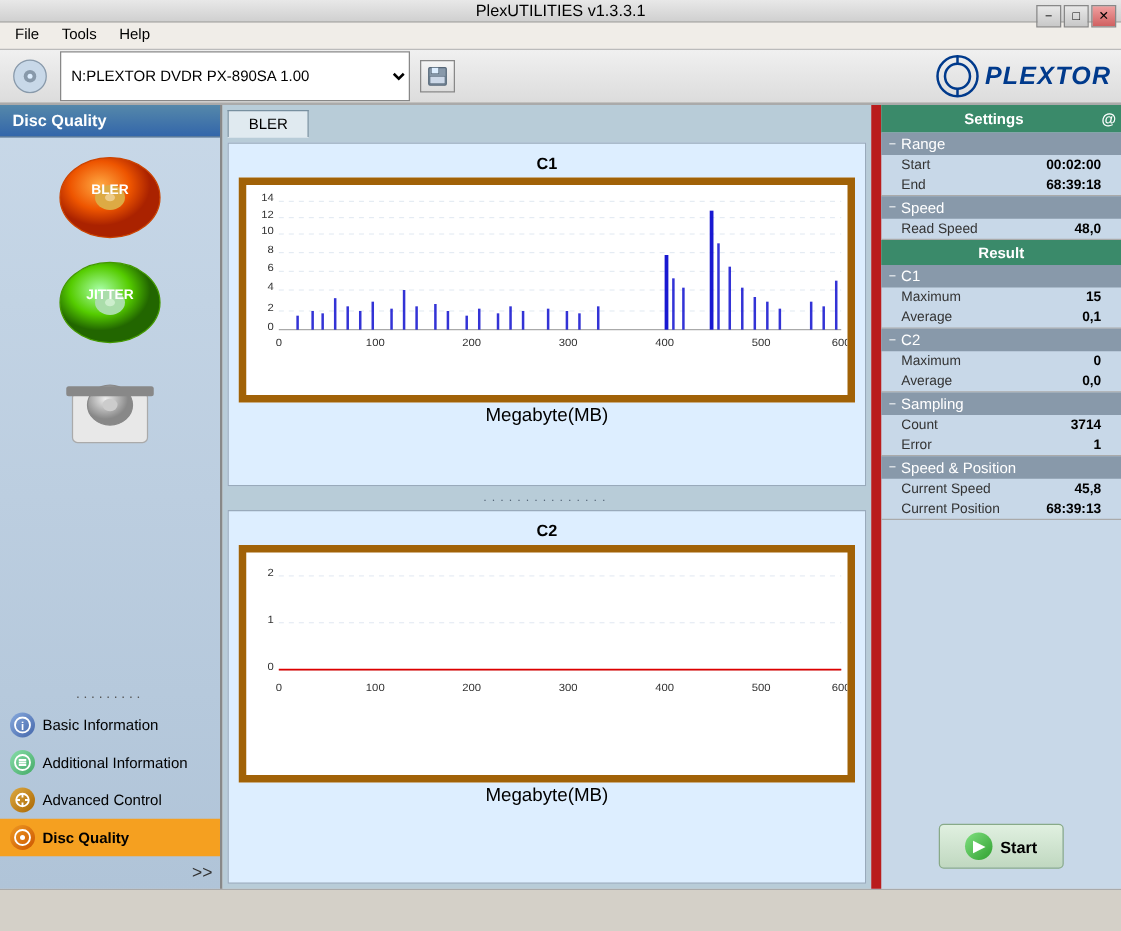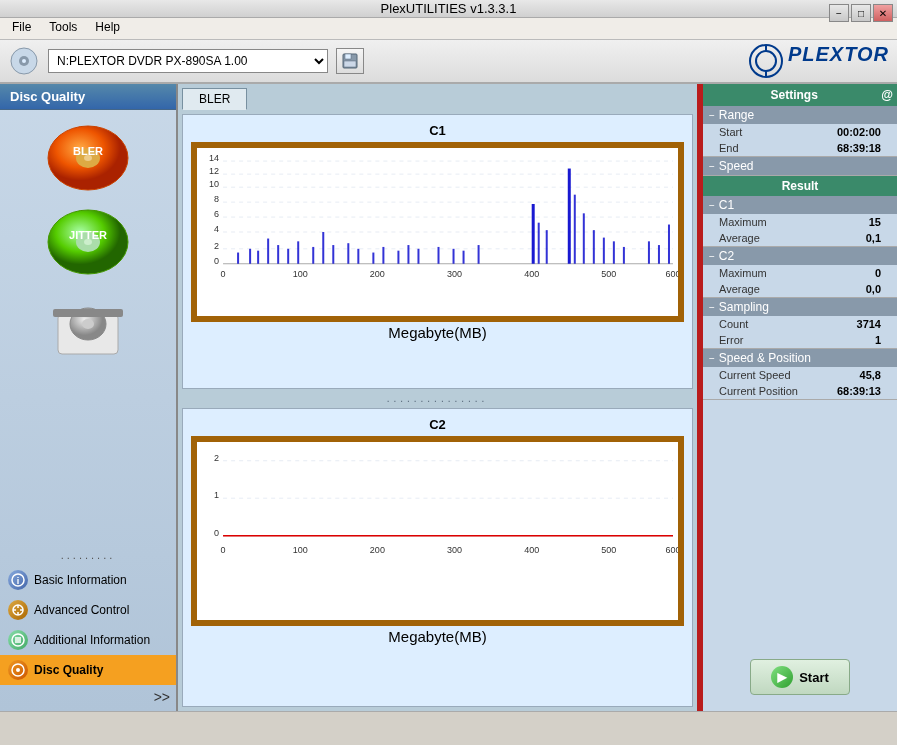--- a/index.html
+++ b/index.html
@@ -76,39 +76,40 @@
     }
     .drive-icon {
       width: 32px;
       height: 32px;
       display: flex;
       align-items: center;
       justify-content: center;
     }
     .drive-select {
       width: 280px;
-      height: 24px;
+      height: 40px;
       border: 1px solid #888;
       background: white;
       font-size: 12px;
       padding: 2px 4px;
     }
     .toolbar-btn {
       width: 28px;
       height: 26px;
       border: 1px solid #888;
       background: linear-gradient(to bottom, #f5f5f5, #ddd);
       cursor: pointer;
       display: flex;
       align-items: center;
       justify-content: center;
     }
     .plextor-logo {
       margin-left: auto;
       display: flex;
+      align-items: center;
       gap: 4px;
       font-size: 20px;
       font-weight: bold;
       color: #003a8c;
       font-style: italic;
     }
 
     
     #main {
       display: flex;
@@ -237,21 +238,21 @@
     .chart-x-label {
       text-align: center;
       font-size: 15px;
       margin-top: 2px;
     }
 
     
     #right-panel {
       width: 200px;
       background: #c8d8e8;
-      border-left: 6px solid #b91c1c;
+      border-left: 8px solid #b91c1c;
       display: flex;
       flex-direction: column;
     }
     .settings-header {
       background: #3a8a6a;
       color: white;
       font-weight: bold;
       text-align: center;
       padding: 4px;
       font-size: 12px;
@@ -460,41 +461,41 @@
       <div class="nav-item">
         <div class="nav-icon" style="background:linear-gradient(135deg,#88aadd,#4466aa);">
           <svg width="14" height="14" viewBox="0 0 14 14">
               <circle cx="7" cy="7" r="6" fill="none" stroke="white" stroke-width="1.5"></circle>
               <text x="7" y="11" text-anchor="middle" font-size="9" fill="white" font-weight="bold">i</text>
             </svg>
         </div>
         <span>Basic Information</span>
       </div>
       <div class="nav-item">
+        <div class="nav-icon" style="background:linear-gradient(135deg,#88ddaa,#44aa66);">
+          <svg width="14" height="14" viewBox="0 0 14 14">
+              <circle cx="7" cy="7" r="6" fill="none" stroke="white" stroke-width="1.5"></circle>
+              <line x1="4" y1="5" x2="10" y2="5" stroke="white" stroke-width="1.5"></line>
+              <line x1="4" y1="7" x2="10" y2="7" stroke="white" stroke-width="1.5"></line>
+              <line x1="4" y1="9" x2="10" y2="9" stroke="white" stroke-width="1.5"></line>
+            </svg>
+        </div>
+        <span>Additional Information</span>
+      </div>
+      <div class="nav-item">
         <div class="nav-icon" style="background:linear-gradient(135deg,#ddaa44,#aa6600);">
           <svg width="14" height="14" viewBox="0 0 14 14">
               <circle cx="7" cy="7" r="5" fill="none" stroke="white" stroke-width="1.5"></circle>
               <line x1="7" y1="2" x2="7" y2="5" stroke="white" stroke-width="1.5"></line>
               <line x1="7" y1="9" x2="7" y2="12" stroke="white" stroke-width="1.5"></line>
               <line x1="2" y1="7" x2="5" y2="7" stroke="white" stroke-width="1.5"></line>
               <line x1="9" y1="7" x2="12" y2="7" stroke="white" stroke-width="1.5"></line>
             </svg>
         </div>
         <span>Advanced Control</span>
-      </div>
-      <div class="nav-item">
-        <div class="nav-icon" style="background:linear-gradient(135deg,#88ddaa,#44aa66);">
-          <svg width="14" height="14" viewBox="0 0 14 14">
-              <circle cx="7" cy="7" r="6" fill="none" stroke="white" stroke-width="1.5"></circle>
-              <line x1="4" y1="5" x2="10" y2="5" stroke="white" stroke-width="1.5"></line>
-              <line x1="4" y1="7" x2="10" y2="7" stroke="white" stroke-width="1.5"></line>
-              <line x1="4" y1="9" x2="10" y2="9" stroke="white" stroke-width="1.5"></line>
-            </svg>
-        </div>
-        <span>Additional Information</span>
       </div>
       <div class="nav-item active">
         <div class="nav-icon" style="background:linear-gradient(135deg,#ee9922,#cc5500);">
           <svg width="14" height="14" viewBox="0 0 14 14">
               <ellipse cx="7" cy="7" rx="6" ry="6" fill="none" stroke="white" stroke-width="1.5"></ellipse>
               <ellipse cx="7" cy="7" rx="2" ry="2" fill="white"></ellipse>
             </svg>
         </div>
         <span>Disc Quality</span>
       </div>
@@ -636,20 +637,24 @@
         <span class="label">End</span>
         <span class="value">68:39:18</span>
       </div>
     </div>
 
     <div class="right-section">
       <div class="right-section-header">
         <span class="collapse-btn">−</span>
         <span>Speed</span>
       </div>
+      <div class="right-row">
+        <span class="label">Read Speed</span>
+        <span class="value">48,0</span>
+      </div>
     </div>
 
     <div class="result-header">Result</div>
 
     <div class="right-section">
       <div class="right-section-header">
         <span class="collapse-btn">−</span>
         <span>C1</span>
       </div>
       <div class="right-row">

